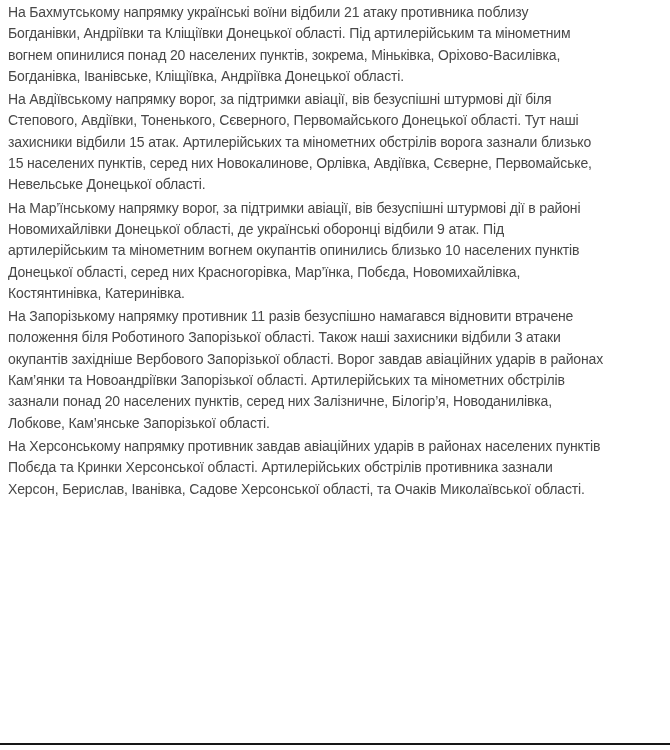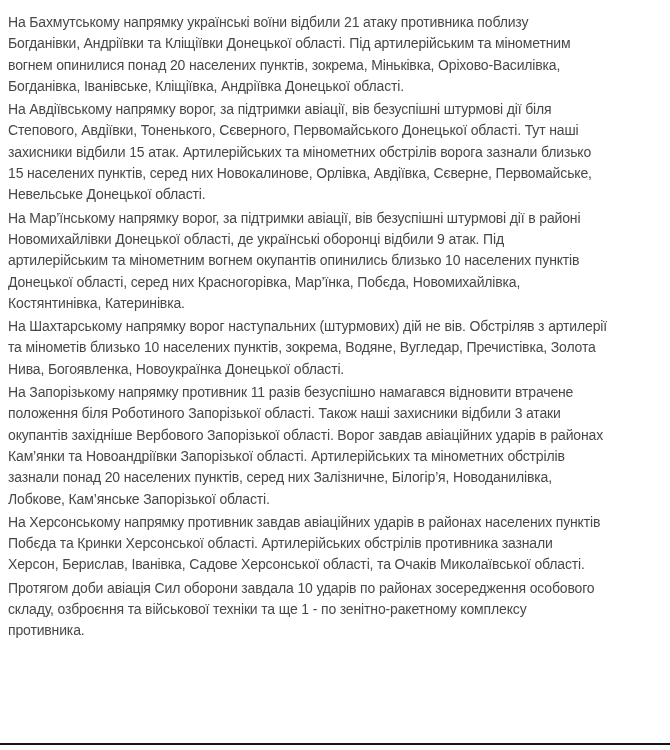--- a/index.html
+++ b/index.html
@@ -10,21 +10,21 @@
   body {
     width: 670px;
     height: 750px;
     overflow: hidden;
     font-family: "Liberation Sans", sans-serif;
   }
   .post {
     box-sizing: border-box;
     width: 670px;
     height: 743px;
-    padding: 12px 4px 0 8px;
+    padding: 2px 4px 0 8px;
     overflow: hidden;
     background: #ffffff;
   }
   .para {
     margin: 0 0 2px 0;
     font-size: 14px;
     line-height: 21.3px;
     letter-spacing: -0.15px;
     color: #484848;
     white-space: pre-line;
@@ -47,29 +47,23 @@
   <p class="para">На Авдіївському напрямку ворог, за підтримки авіації, вів безуспішні штурмові дії біля
 Степового, Авдіївки, Тоненького, Сєверного, Первомайського Донецької області. Тут наші
 захисники відбили 15 атак. Артилерійських та мінометних обстрілів ворога зазнали близько
 15 населених пунктів, серед них Новокалинове, Орлівка, Авдіївка, Сєверне, Первомайське,
 Невельське Донецької області.</p>
   <p class="para">На Мар’їнському напрямку ворог, за підтримки авіації, вів безуспішні штурмові дії в районі
 Новомихайлівки Донецької області, де українські оборонці відбили 9 атак. Під
 артилерійським та мінометним вогнем окупантів опинились близько 10 населених пунктів
 Донецької області, серед них Красногорівка, Мар’їнка, Побєда, Новомихайлівка,
 Костянтинівка, Катеринівка.</p>
-  <p class="para">На Шахтарському напрямку ворог наступальних (штурмових) дій не вів. Обстріляв з артилерії
-та мінометів близько 10 населених пунктів, зокрема, Водяне, Вугледар, Пречистівка, Золота
-Нива, Богоявленка, Новоукраїнка Донецької області.</p>
   <p class="para">На Запорізькому напрямку противник 11 разів безуспішно намагався відновити втрачене
 положення біля Роботиного Запорізької області. Також наші захисники відбили 3 атаки
 окупантів західніше Вербового Запорізької області. Ворог завдав авіаційних ударів в районах
 Кам’янки та Новоандріївки Запорізької області. Артилерійських та мінометних обстрілів
 зазнали понад 20 населених пунктів, серед них Залізничне, Білогір’я, Новоданилівка,
 Лобкове, Кам’янське Запорізької  області.</p>
   <p class="para">На Херсонському напрямку противник завдав авіаційних ударів в районах населених пунктів
 Побєда та Кринки Херсонської області. Артилерійських обстрілів противника зазнали
 Херсон, Берислав, Іванівка, Садове Херсонської області, та Очаків Миколаївської області.</p>
-  <p class="para">Протягом доби авіація Сил оборони завдала 10 ударів по районах зосередження особового
-складу, озброєння та військової техніки та ще 1 - по зенітно-ракетному комплексу
-противника.</p>
 </div>
 <div class="bottom-line"></div>
 
 </body></html>

